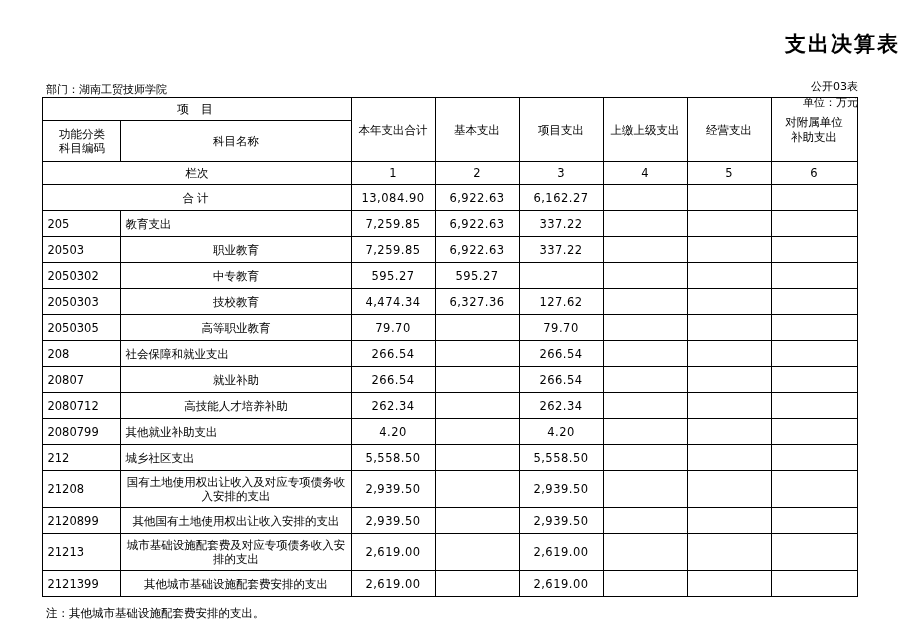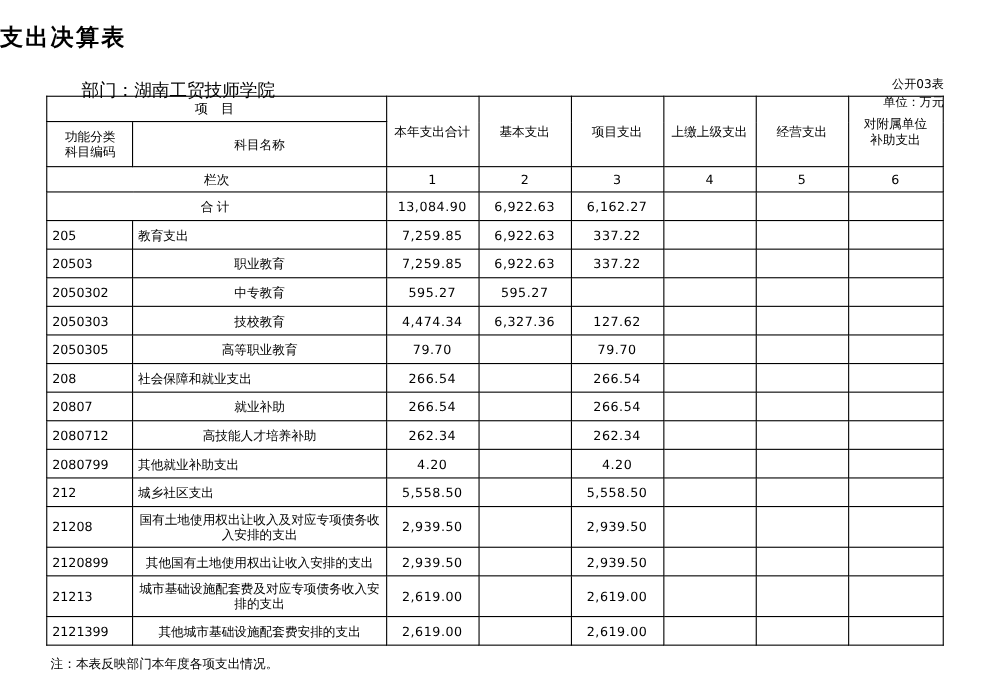--- a/index.html
+++ b/index.html
@@ -15,46 +15,45 @@
     position: relative;
     overflow: hidden;
   }
   .page {
     position: relative;
     width: 900px;
     height: 633px;
     box-sizing: border-box;
   }
   .doc-title {
-    text-align: left;
+    text-align: right;
     font-size: 21px;
     font-weight: bold;
     letter-spacing: 2px;
-    padding-top: 22px;
+    padding-top: 32px;
     line-height: 1.2;
   }
   .meta-row {
     position: relative;
     height: 34px;
     margin-top: 6px;
   }
   .meta-right {
     position: absolute;
     right: 42px;
     top: 16px;
     text-align: right;
     font-size: 11px;
     line-height: 1.45;
   }
   .meta-left {
     position: absolute;
     left: 46px;
     top: 19px;
-    font-size: 16px;
-    margin-left: 28px;
+    font-size: 11px;
   }
   table.main {
     border-collapse: collapse;
     margin: 0 auto;
     width: 812px;
     table-layout: fixed;
     font-size: 11.5px;
   }
   table.main td, table.main th {
     border: 1px solid #000000;
@@ -328,15 +327,15 @@
           <td class="cell-num">2,619.00</td>
           <td class="cell-num"></td>
           <td class="cell-num">2,619.00</td>
           <td class="cell-num"></td>
           <td class="cell-num"></td>
           <td class="cell-num"></td>
         </tr>
       </tbody>
   </table>
 
-  <div class="note">注：本表反映部门本年度各项支出情况。</div>
+  <div class="note">注：其他城市基础设施配套费安排的支出。</div>
 
 </div>
 
 </body></html>

